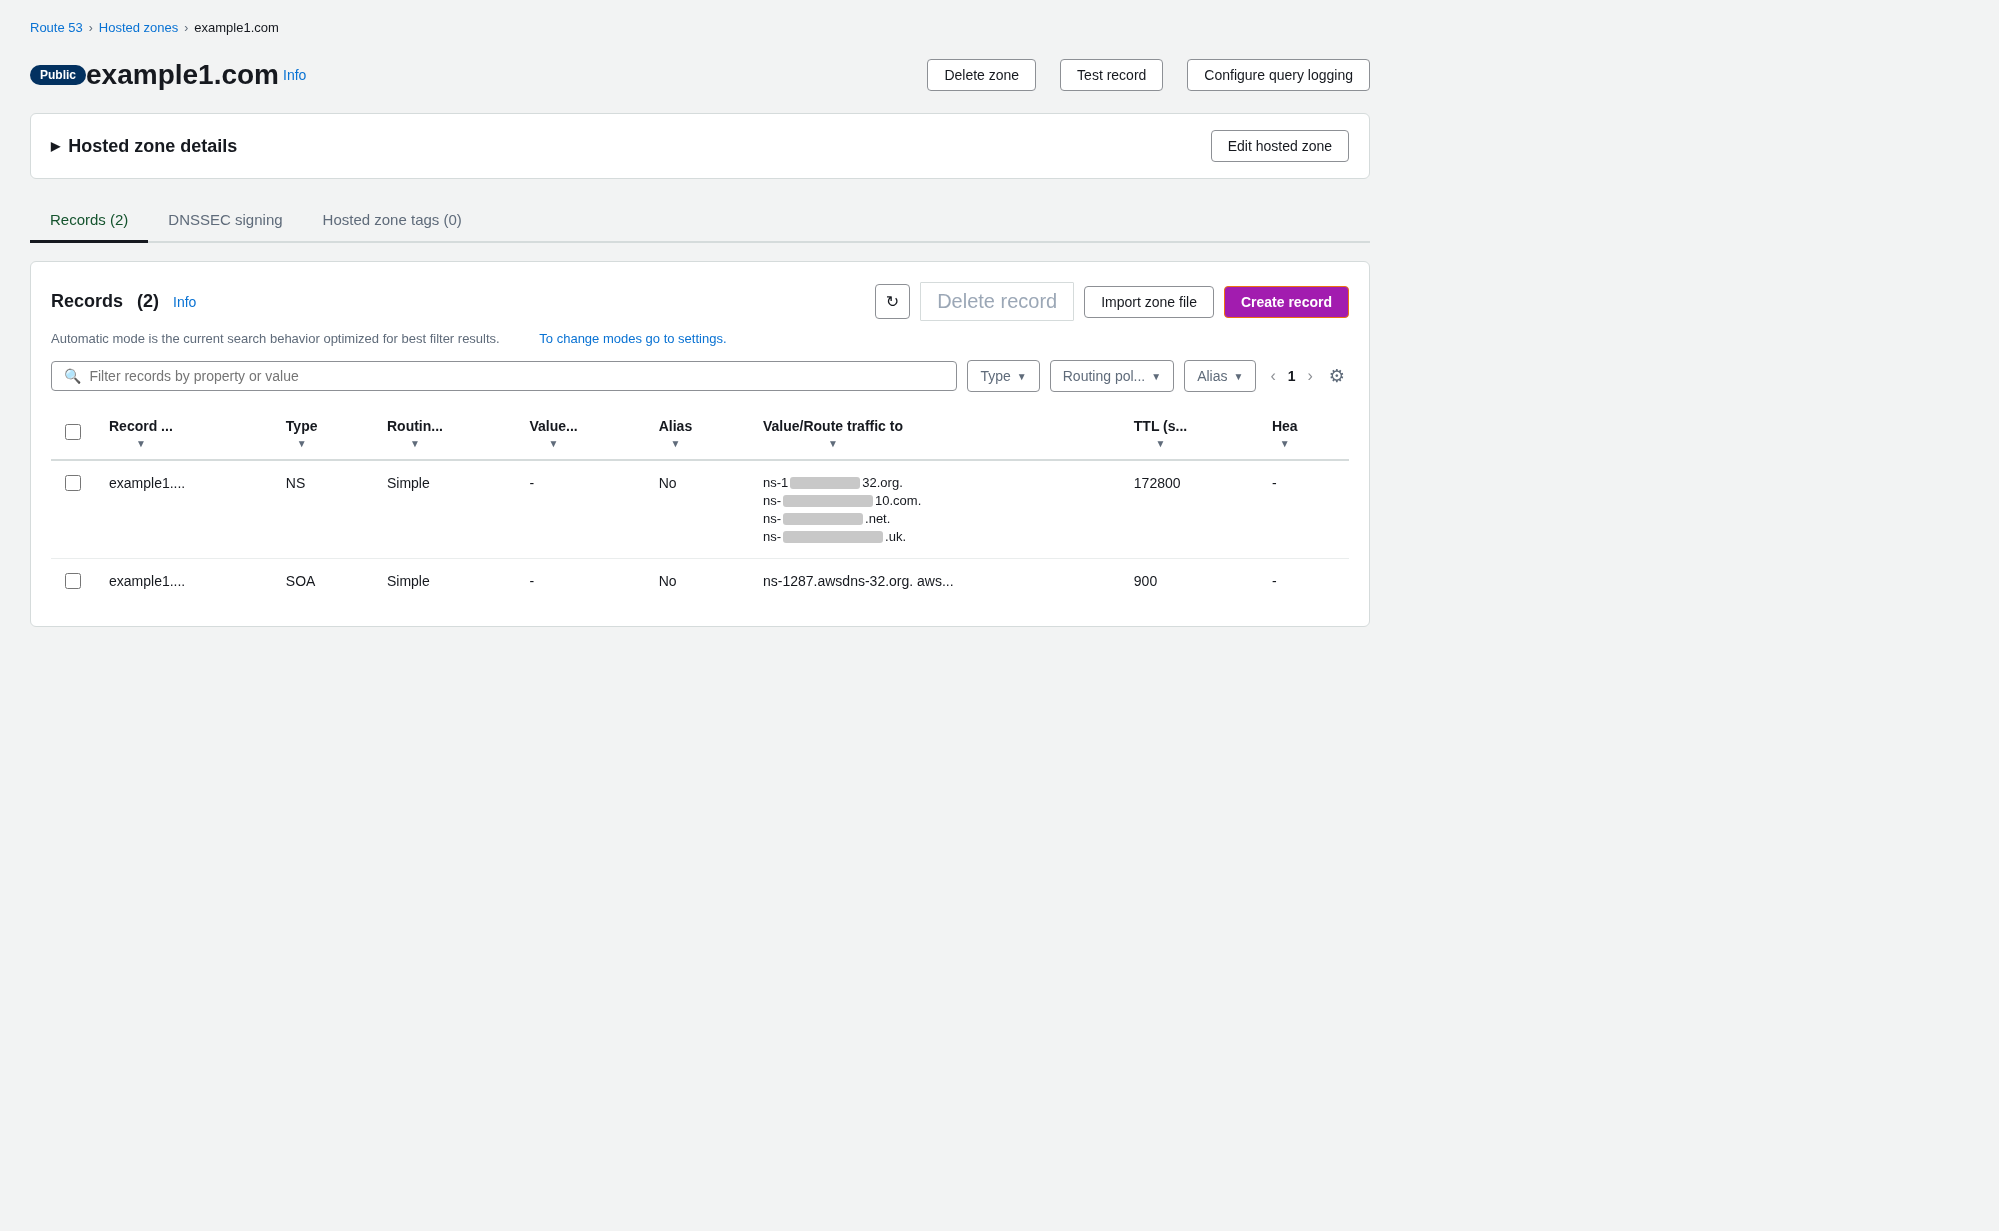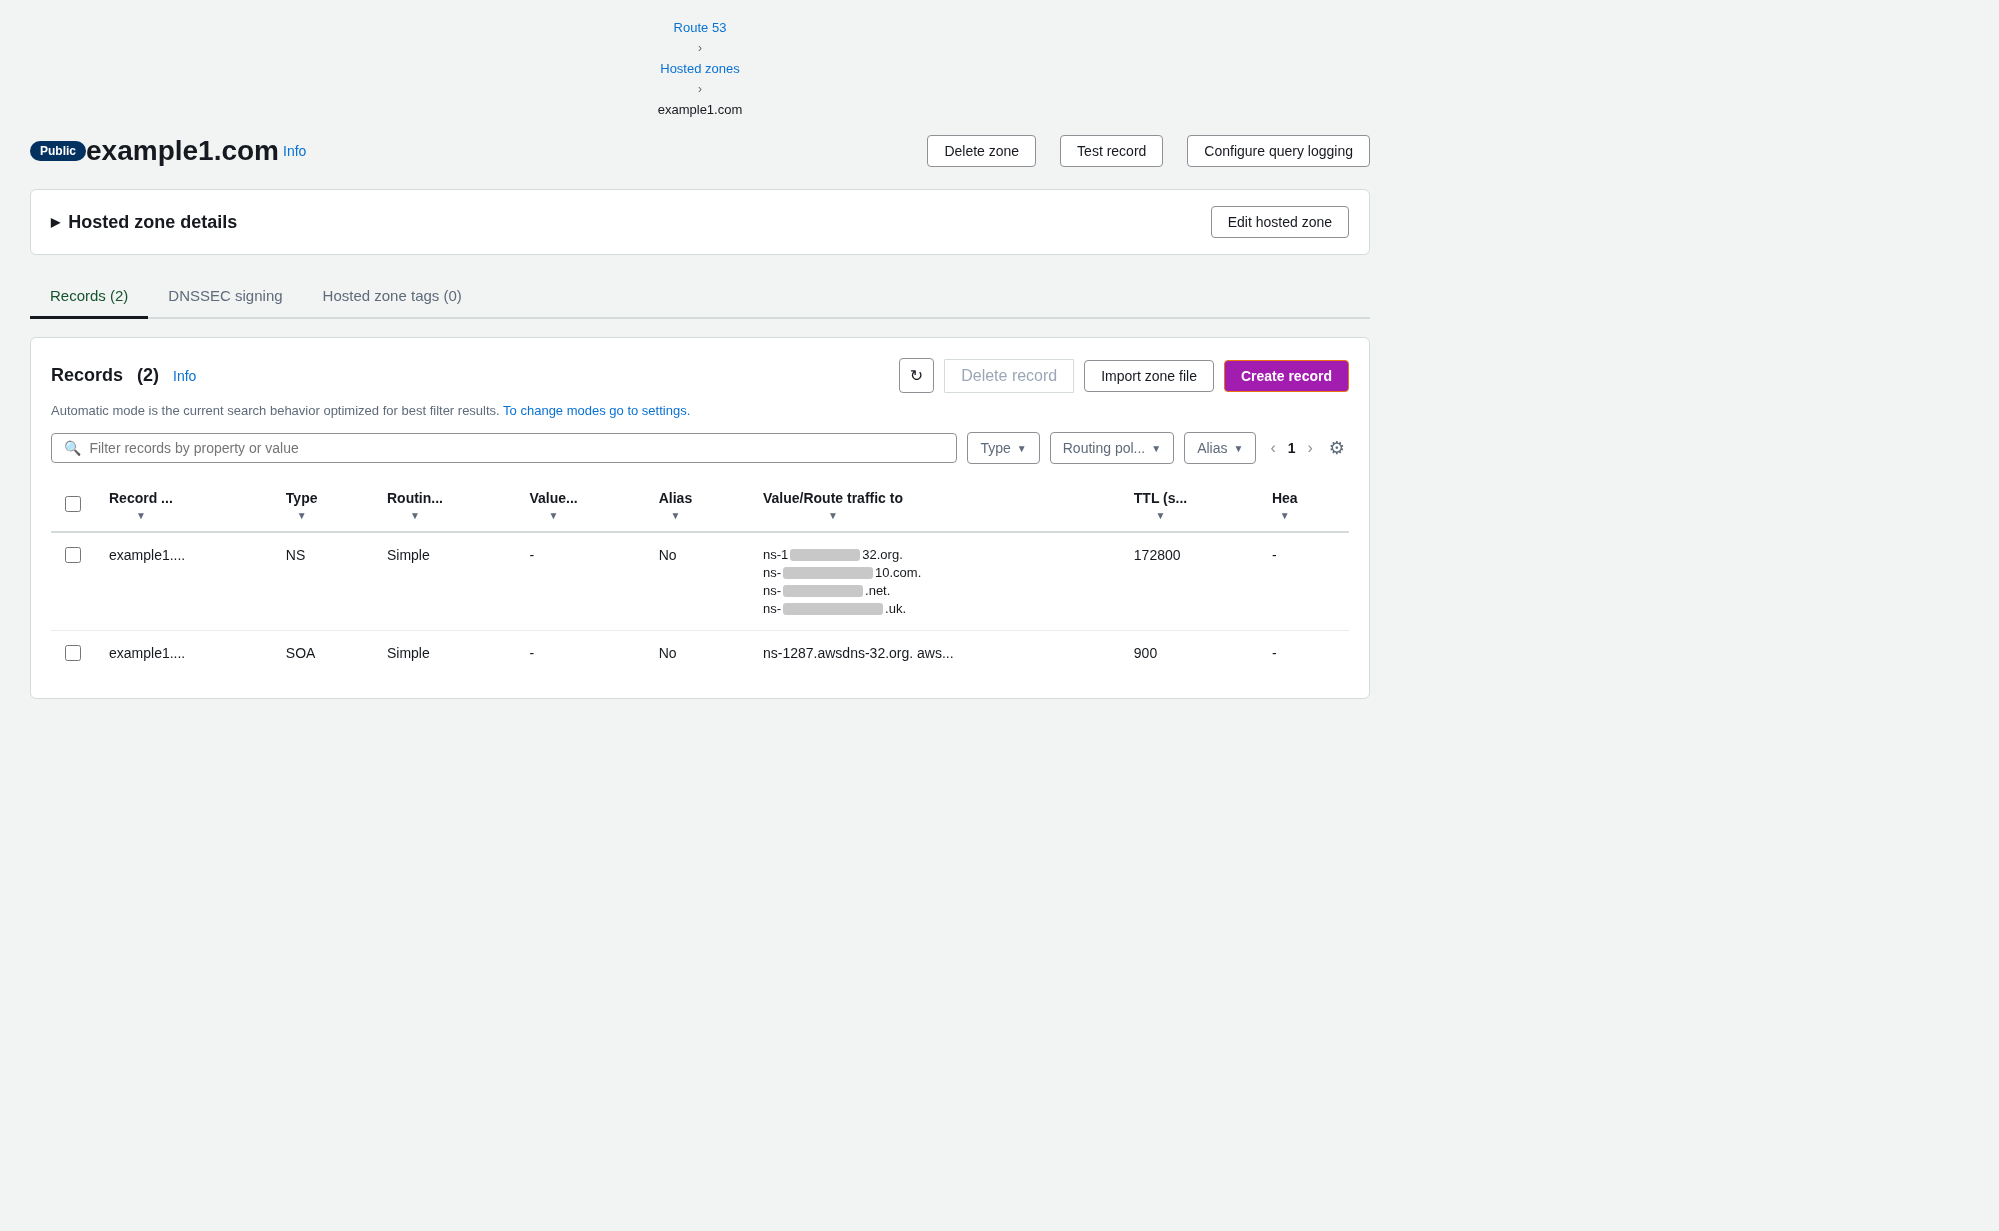--- a/index.html
+++ b/index.html
@@ -13,22 +13,21 @@
     .page-wrapper {
       padding: 20px 30px;
       max-width: 1400px;
     }
     
     .breadcrumb {
       display: flex;
       align-items: center;
       gap: 6px;
       font-size: 13px;
-      margin-bottom: 18px;
-      flex-direction: column;
+      margin-bottom: 24px;
     }
     .breadcrumb a {
       color: #0972d3;
       text-decoration: none;
     }
     .breadcrumb-sep {
       color: #5f6b7a;
       font-size: 12px;
     }
     .breadcrumb-current {
@@ -165,21 +164,21 @@
       color: #16191f;
       display: flex;
       align-items: center;
       justify-content: center;
     }
     .btn-disabled {
       background: #fff;
       border: 1px solid #d5dbdb;
       border-radius: 1px;
       padding: 7px 16px;
-      font-size: 16px;
+      font-size: 20px;
       color: #9ba7b6;
       cursor: not-allowed;
       white-space: nowrap;
     }
     .btn-primary {
       background: #a21caf;
       border: 1px solid #ec7211;
       border-radius: 4px;
       padding: 7px 16px;
       font-size: 14px;
@@ -189,20 +188,21 @@
       white-space: nowrap;
     }
     .auto-mode-text {
       font-size: 13px;
       color: #5f6b7a;
       margin-bottom: 14px;
     }
     .auto-mode-text a {
       color: #0972d3;
       text-decoration: none;
+      margin-left: 36px;
     }
     
     .filter-bar {
       display: flex;
       align-items: center;
       gap: 10px;
       margin-bottom: 16px;
     }
     .search-box {
       display: flex;

